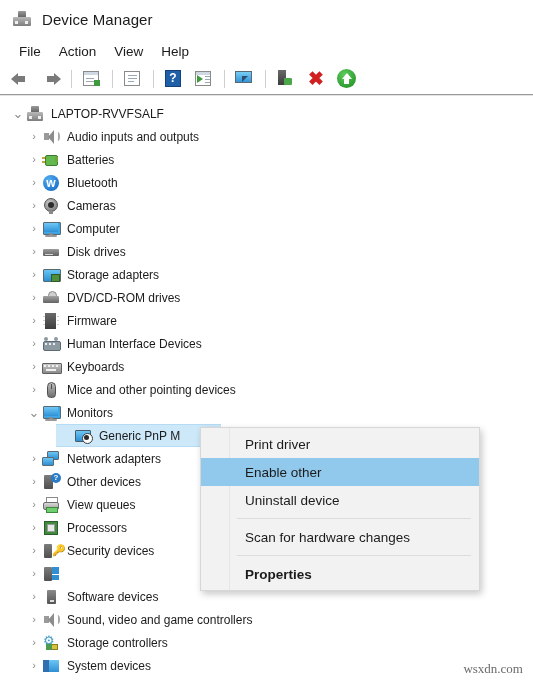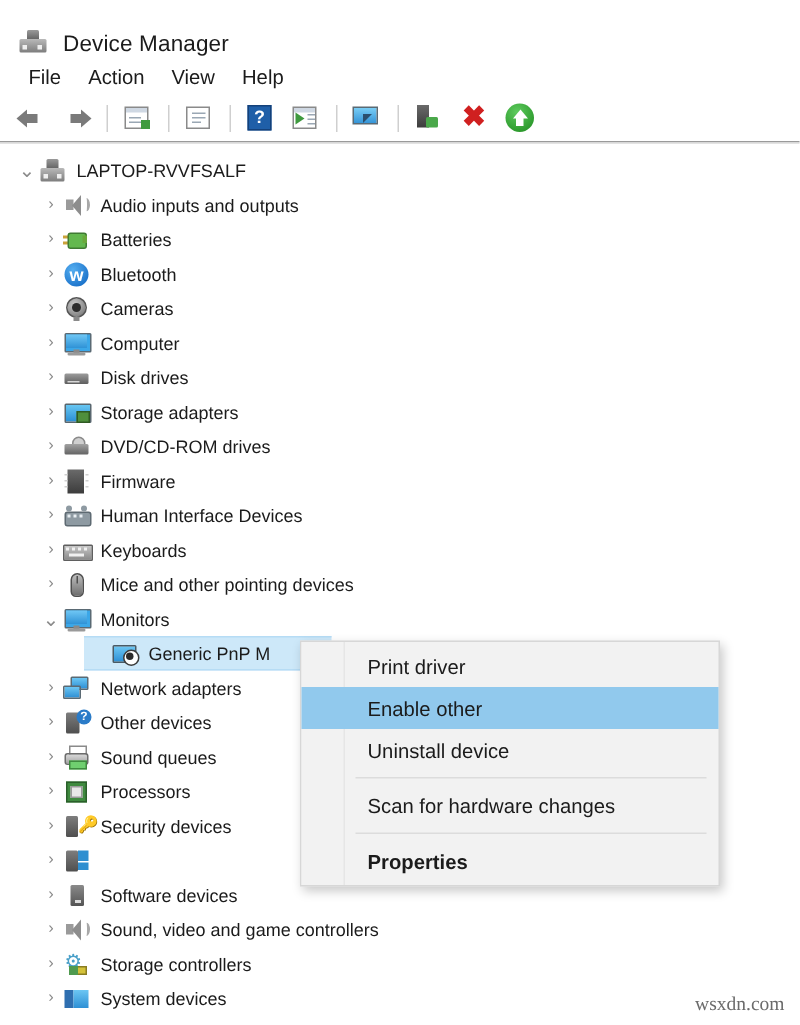--- a/index.html
+++ b/index.html
@@ -20,21 +20,21 @@
     height: 683px;
     background: #ffffff;
     box-sizing: border-box;
   }
 
   
   .titlebar {
     height: 38px;
     background: #ffffff;
     display: flex;
-    align-items: flex-end;
+    align-items: center;
     padding-left: 12px;
     box-sizing: border-box;
   }
   .title-icon {
     width: 20px;
     height: 20px;
     position: relative;
     margin-right: 10px;
     flex: 0 0 auto;
   }
@@ -584,21 +584,21 @@
         </div>
         <div class="label">Other devices</div>
       </div>
       <div class="row lvl1">
         <div class="chev">›</div>
         <div class="ico">
           <div class="i pr-paper"></div>
           <div class="i pr-body"></div>
           <div class="i pr-out"></div>
         </div>
-        <div class="label">Sound queues</div>
+        <div class="label">View queues</div>
       </div>
       <div class="row lvl1">
         <div class="chev">›</div>
         <div class="ico">
           <div class="i cpu-body"></div>
           <div class="i cpu-core"></div>
         </div>
         <div class="label">Processors</div>
       </div>
       <div class="row lvl1">

